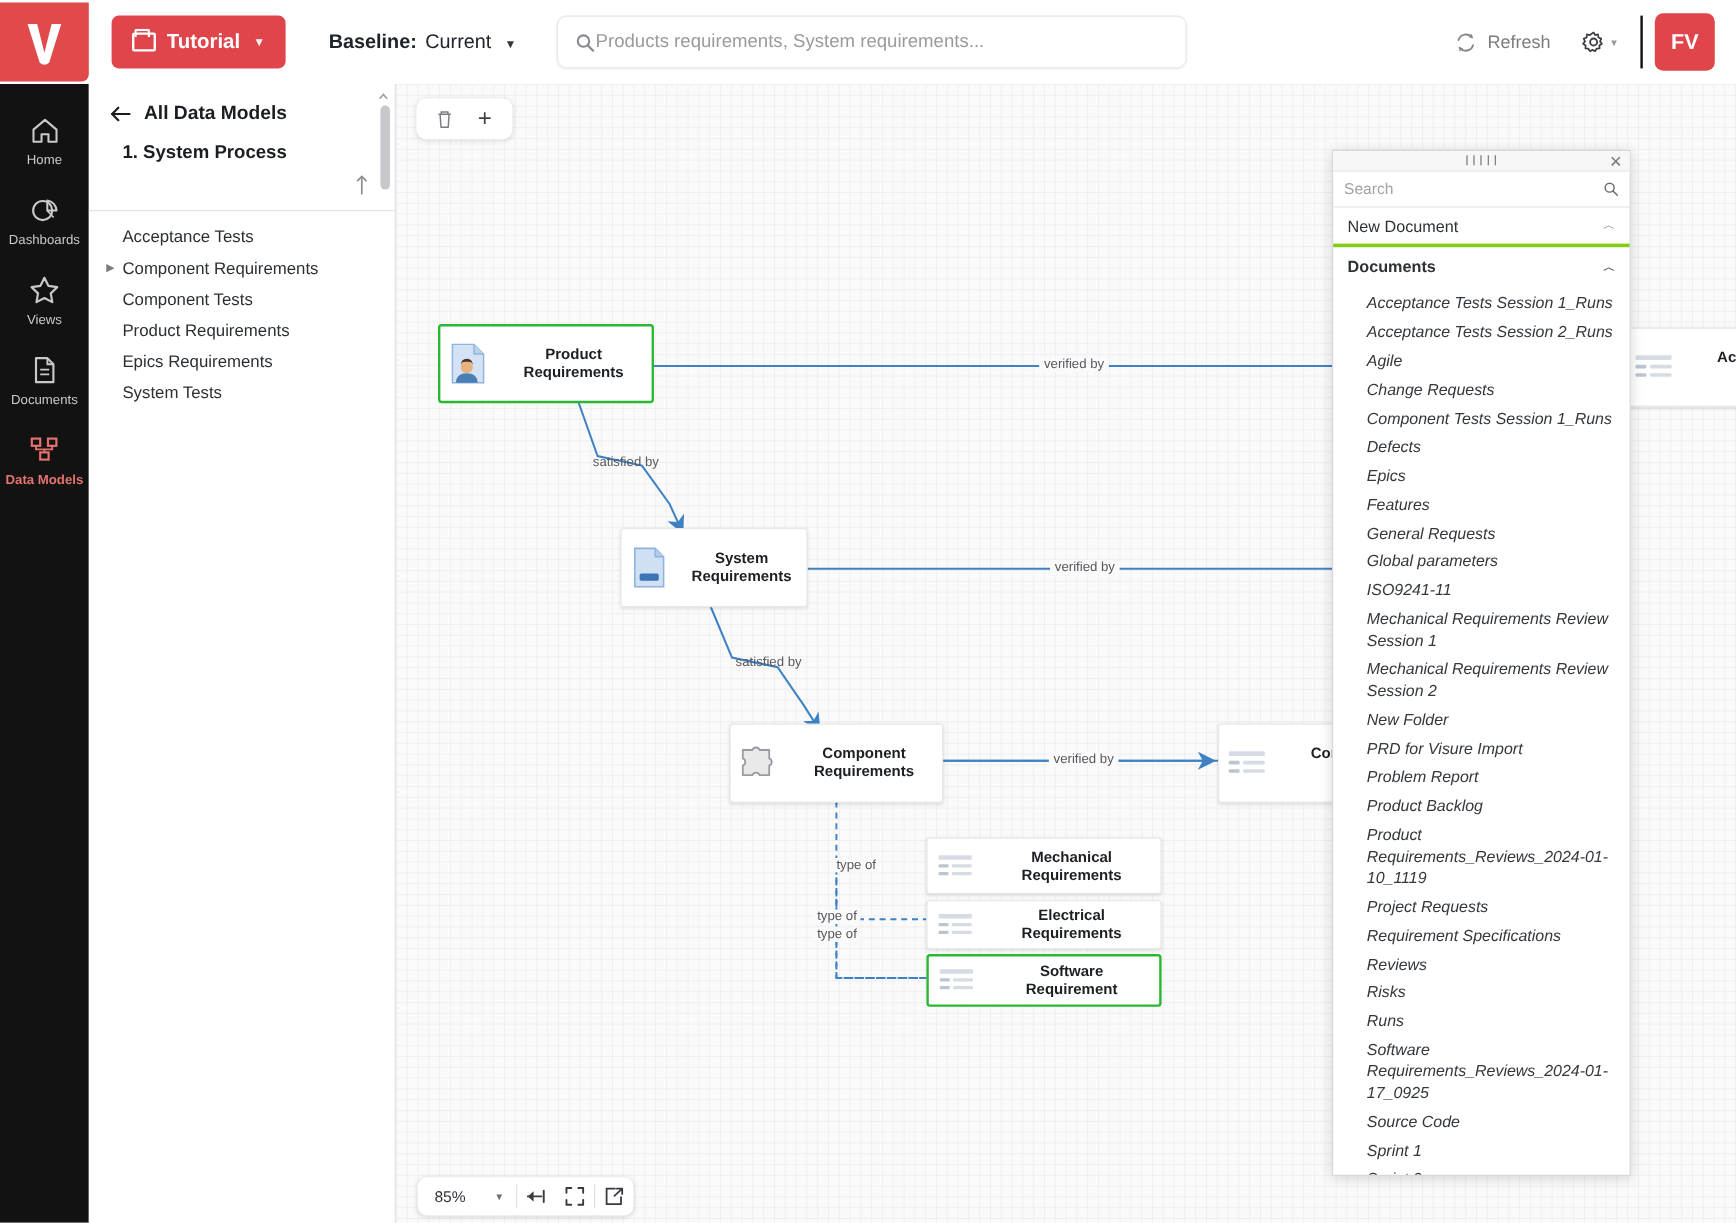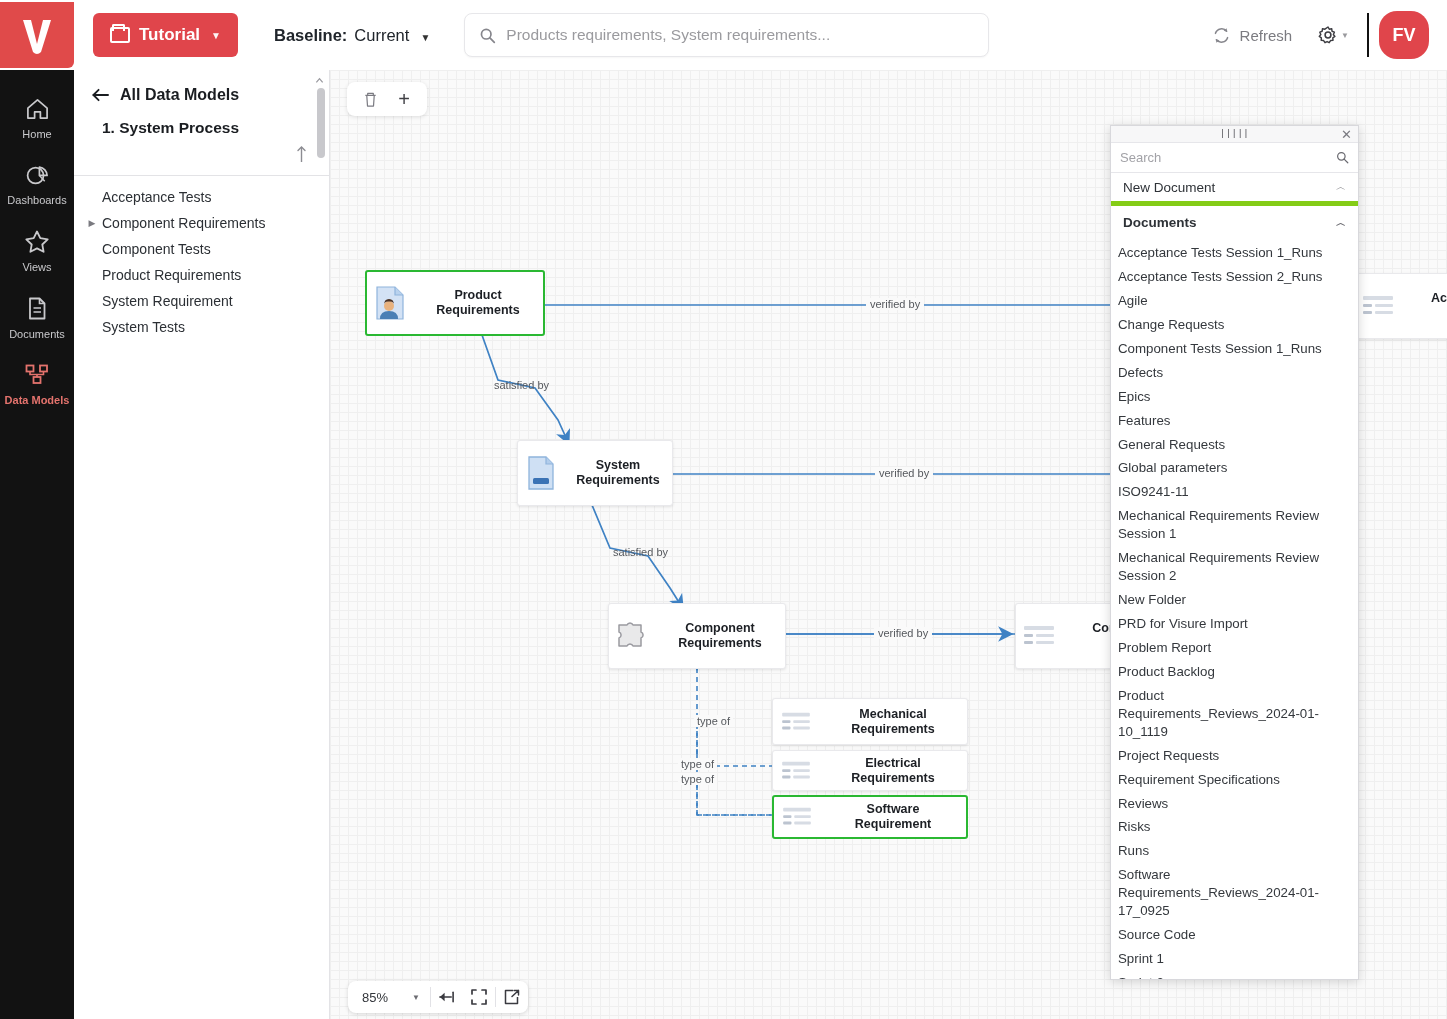--- a/index.html
+++ b/index.html
@@ -41,21 +41,21 @@
     margin-left: 36px; display: flex; align-items: baseline; gap: 7px;
     font-size: 16.5px; color: #20252b; cursor: pointer; flex: 0 0 auto;
   }
   .baseline .b-label { font-weight: 700; }
   .baseline .b-value { font-weight: 400; }
   .baseline .caret { font-size: 10px; margin-left: 4px; color:#333; }
 
   .searchwrap {
     margin-left: 34px; width: 525px; height: 44px;
     background: #fff; border: 1px solid #e7e7ea; border-radius: 8px;
-    display: flex; align-items: center; gap: 10px; padding: 0 14px;
+    display: flex; align-items: center; gap: 0; padding: 0 14px;
     box-shadow: 0 1px 2px rgba(0,0,0,.04);
     flex: 0 0 auto;
   }
   .searchwrap input {
     border: none; outline: none; flex: 1; font-size: 15.5px; color: #444;
     font-family: "Liberation Sans", sans-serif; background: transparent;
   }
   .searchwrap input::placeholder { color: #9a9a9e; }
 
   .topbar-right {
@@ -63,21 +63,21 @@
   }
   .refresh {
     display: flex; align-items: center; gap: 9px; color: #7b7b80; font-size: 15px;
     cursor: pointer; padding: 0 14px;
   }
   .gear { display: flex; align-items: center; gap: 3px; cursor: pointer; padding: 0 12px; }
   .gear .caret { font-size: 8px; color: #9a9a9e; }
   .divider-v { width: 2px; height: 44px; background: #111; margin: 0 10px 0 6px; }
   .avatar {
     width: 50px; height: 48px; background: #e0454b; color: #fff;
-    border-radius: 18px; display: flex; align-items: center; justify-content: center;
+    border-radius: 7px; display: flex; align-items: center; justify-content: center;
     font-size: 18px; font-weight: 700; cursor: pointer;
   }
 
   
   .rail {
     position: absolute; left: 0; top: 70px; width: 74px; height: 949px;
     background: #121212;
     padding-top: 16px;
     display: flex; flex-direction: column; align-items: center; gap: 3px;
   }
@@ -197,29 +197,29 @@
     height: 30px; border-bottom: 1px solid #e6e6ea;
     display: flex; align-items: center; padding: 0 9px; gap: 6px;
   }
   .dp-search input {
     flex: 1; border: none; outline: none; font-size: 13px; color: #444;
     font-family: "Liberation Sans", sans-serif; background: transparent;
   }
   .dp-search input::placeholder { color: #a2a2a7; }
   .dp-section {
     height: 33px; display: flex; align-items: center; justify-content: space-between;
-    padding: 0 12px; border-bottom: 5px solid #84cc16; cursor: pointer;
+    padding: 0 12px; border-bottom: 3px solid #84cc16; cursor: pointer;
     font-size: 13.5px; color: #2e3237;
   }
   .dp-section.bold { font-weight: 700; border-bottom: none; }
   .dp-chev { font-size: 10px; color: #6a6a70; }
   .dp-list { flex: 1; overflow: hidden; padding: 2px 0 0 0; }
   .dp-item {
-    padding: 3px 12px 3px 7px; font-size: 13.3px; color: #34383d;
-    line-height: 1.35; cursor: pointer;
+    padding: 3px 12px 3px 28px; font-size: 13.3px; color: #34383d;
+    line-height: 1.35; cursor: pointer; font-style: italic;
   }
 </style>
 </head>
 <body>
 
 <div id="app">
 
   <div class="topbar">
     <div class="logo-tile">
       <svg class="logo-v" viewBox="0 0 40 42">
@@ -352,21 +352,21 @@
       <div class="tree-row">
         <span class="tw"></span>
         <span>Component Tests</span>
       </div>
       <div class="tree-row">
         <span class="tw"></span>
         <span>Product Requirements</span>
       </div>
       <div class="tree-row">
         <span class="tw"></span>
-        <span>System Requirement</span>
+        <span>Epics Requirements</span>
       </div>
       <div class="tree-row">
         <span class="tw"></span>
         <span>System Tests</span>
       </div>
     </div>
 
     <div class="scroll-track">
       <svg class="scroll-arrow-up" viewBox="0 0 10 10">
         <path d="M1.5 7 L5 3 L8.5 7" fill="none" stroke="#9a9aa0" stroke-width="1.4"></path>

